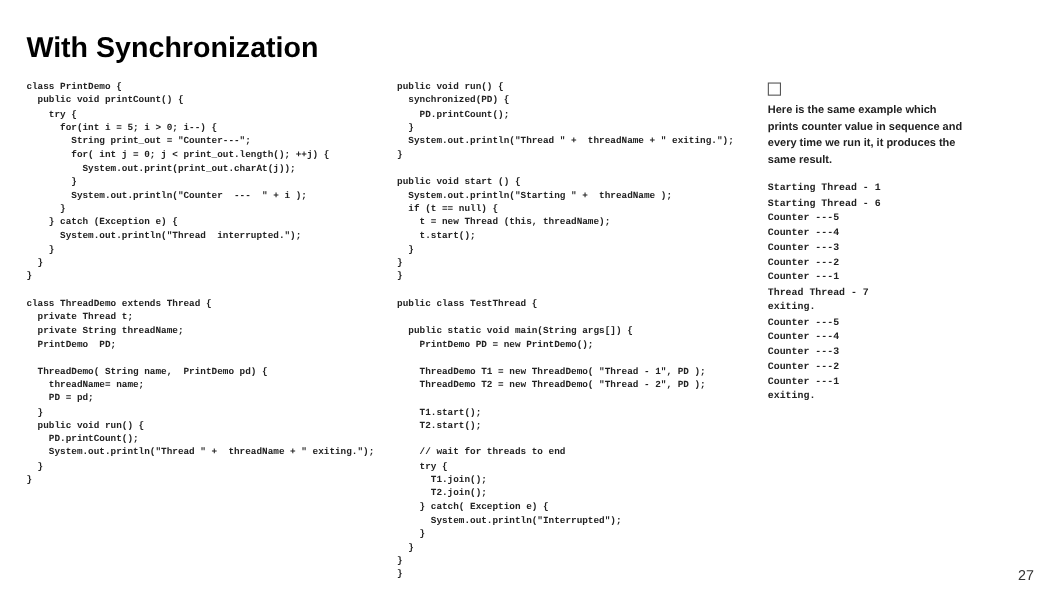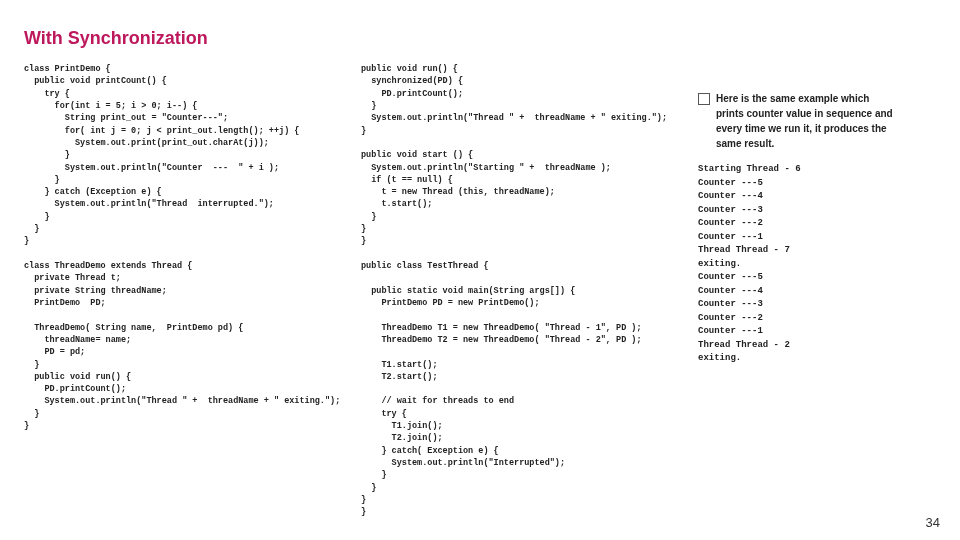--- a/index.html
+++ b/index.html
@@ -12,23 +12,23 @@
       overflow: hidden;
       position: relative;
     }
     .slide-container {
       width: 960px;
       height: 540px;
       position: relative;
       padding: 20px 24px;
     }
     .slide-title {
-      font-size: 18px;
+      font-size: 26px;
       font-weight: bold;
-      color: #be185d;
+      color: #000000;
       margin-bottom: 14px;
       margin-top: 8px;
     }
     .content-area {
       display: flex;
       flex-direction: row;
       gap: 27px;
       width: 100%;
       font-weight: bold;
     }
@@ -48,25 +48,24 @@
       line-height: 1.45;
       flex-shrink: 0;
     }
     .right-panel {
       display: flex;
       flex-direction: column;
       flex: 1;
     }
     .explanation-box {
       display: flex;
-      flex-direction: row;
+      flex-direction: column;
       align-items: flex-start;
       gap: 6px;
       margin-bottom: 12px;
-      margin-top: 28px;
     }
     .checkbox-icon {
       width: 12px;
       height: 12px;
       border: 1.5px solid #555;
       flex-shrink: 0;
       margin-top: 2px;
     }
     .explanation-text {
       font-size: 10px;
@@ -175,34 +174,34 @@
 }
 }</pre>
     </div>
 
     <div class="right-panel">
       <div class="explanation-box">
         <div class="checkbox-icon"></div>
         <div class="explanation-text">Here is the same example which prints counter value in sequence and every time we run it, it produces the same result.</div>
       </div>
       <div class="output-text">
+        <div>Starting Thread - 1</div>
         <div>Starting Thread - 6</div>
         <div>Counter ---5</div>
         <div>Counter ---4</div>
         <div>Counter ---3</div>
         <div>Counter ---2</div>
         <div>Counter ---1</div>
         <div>Thread Thread - 7</div>
         <div>exiting.</div>
         <div>Counter ---5</div>
         <div>Counter ---4</div>
         <div>Counter ---3</div>
         <div>Counter ---2</div>
         <div>Counter ---1</div>
-        <div>Thread Thread - 2</div>
         <div>exiting.</div>
       </div>
     </div>
 
   </div>
 
-  <div class="page-number">34</div>
+  <div class="page-number">27</div>
 </div>
 
 </body></html>

